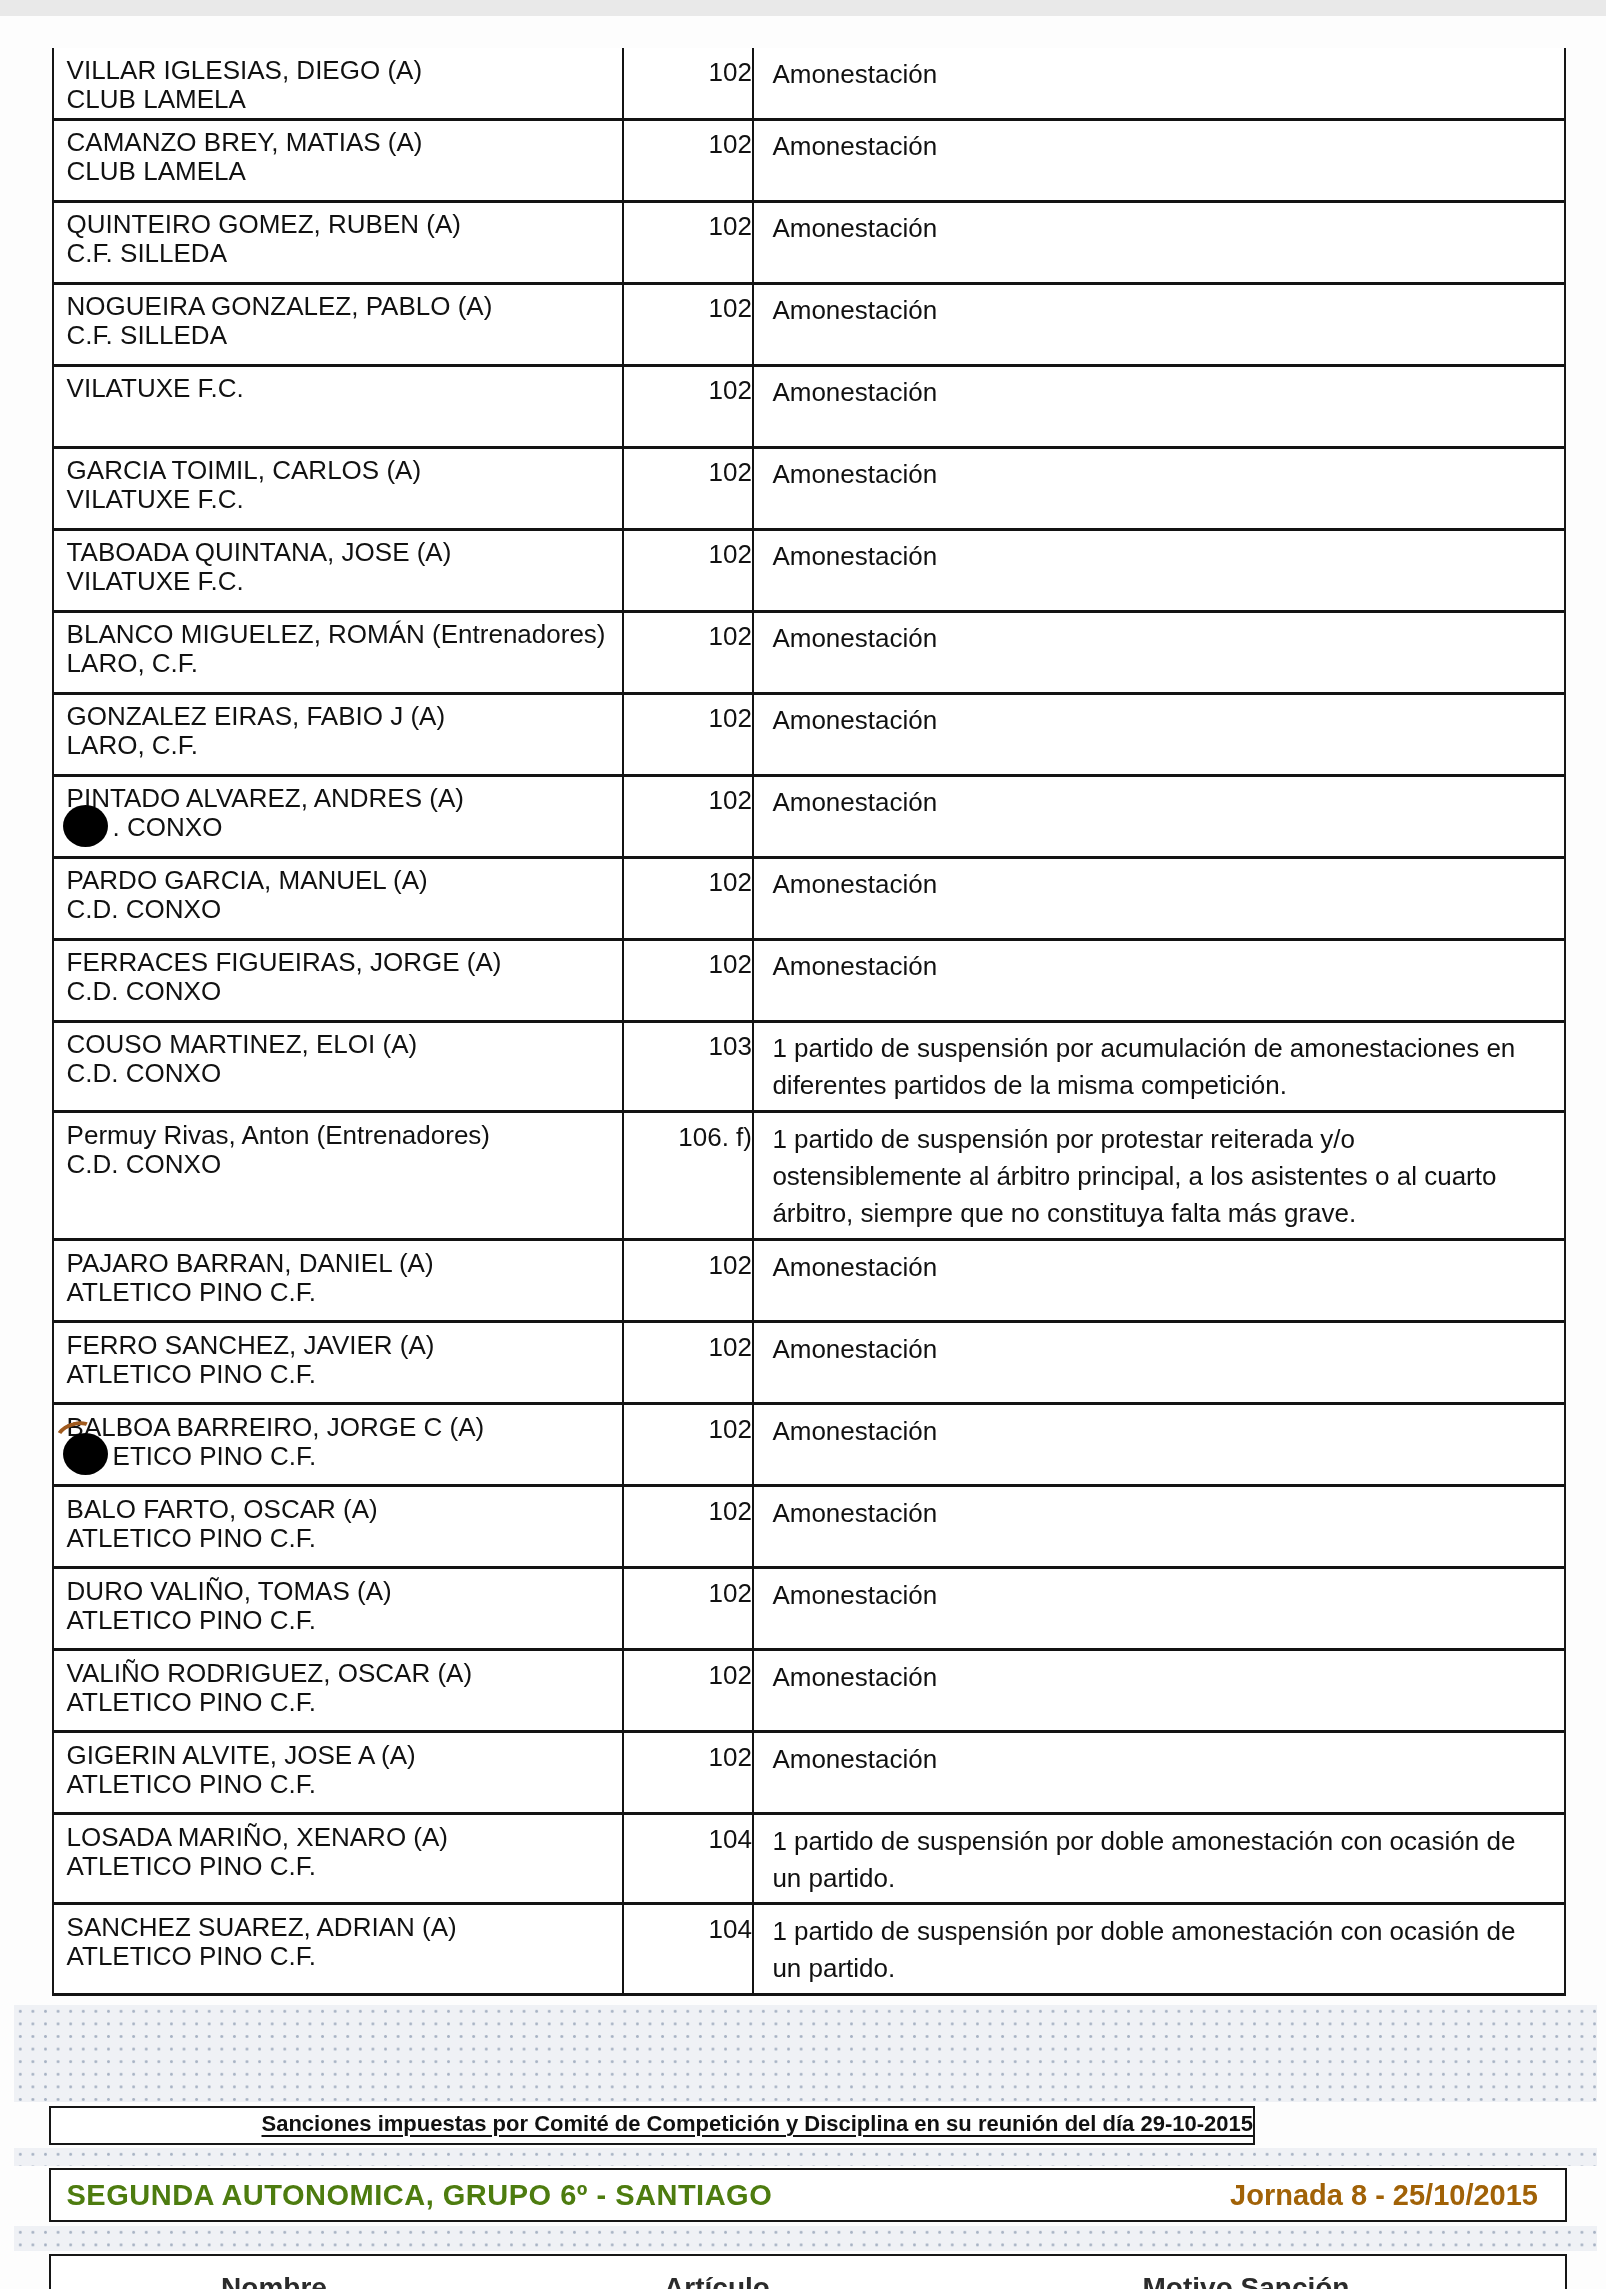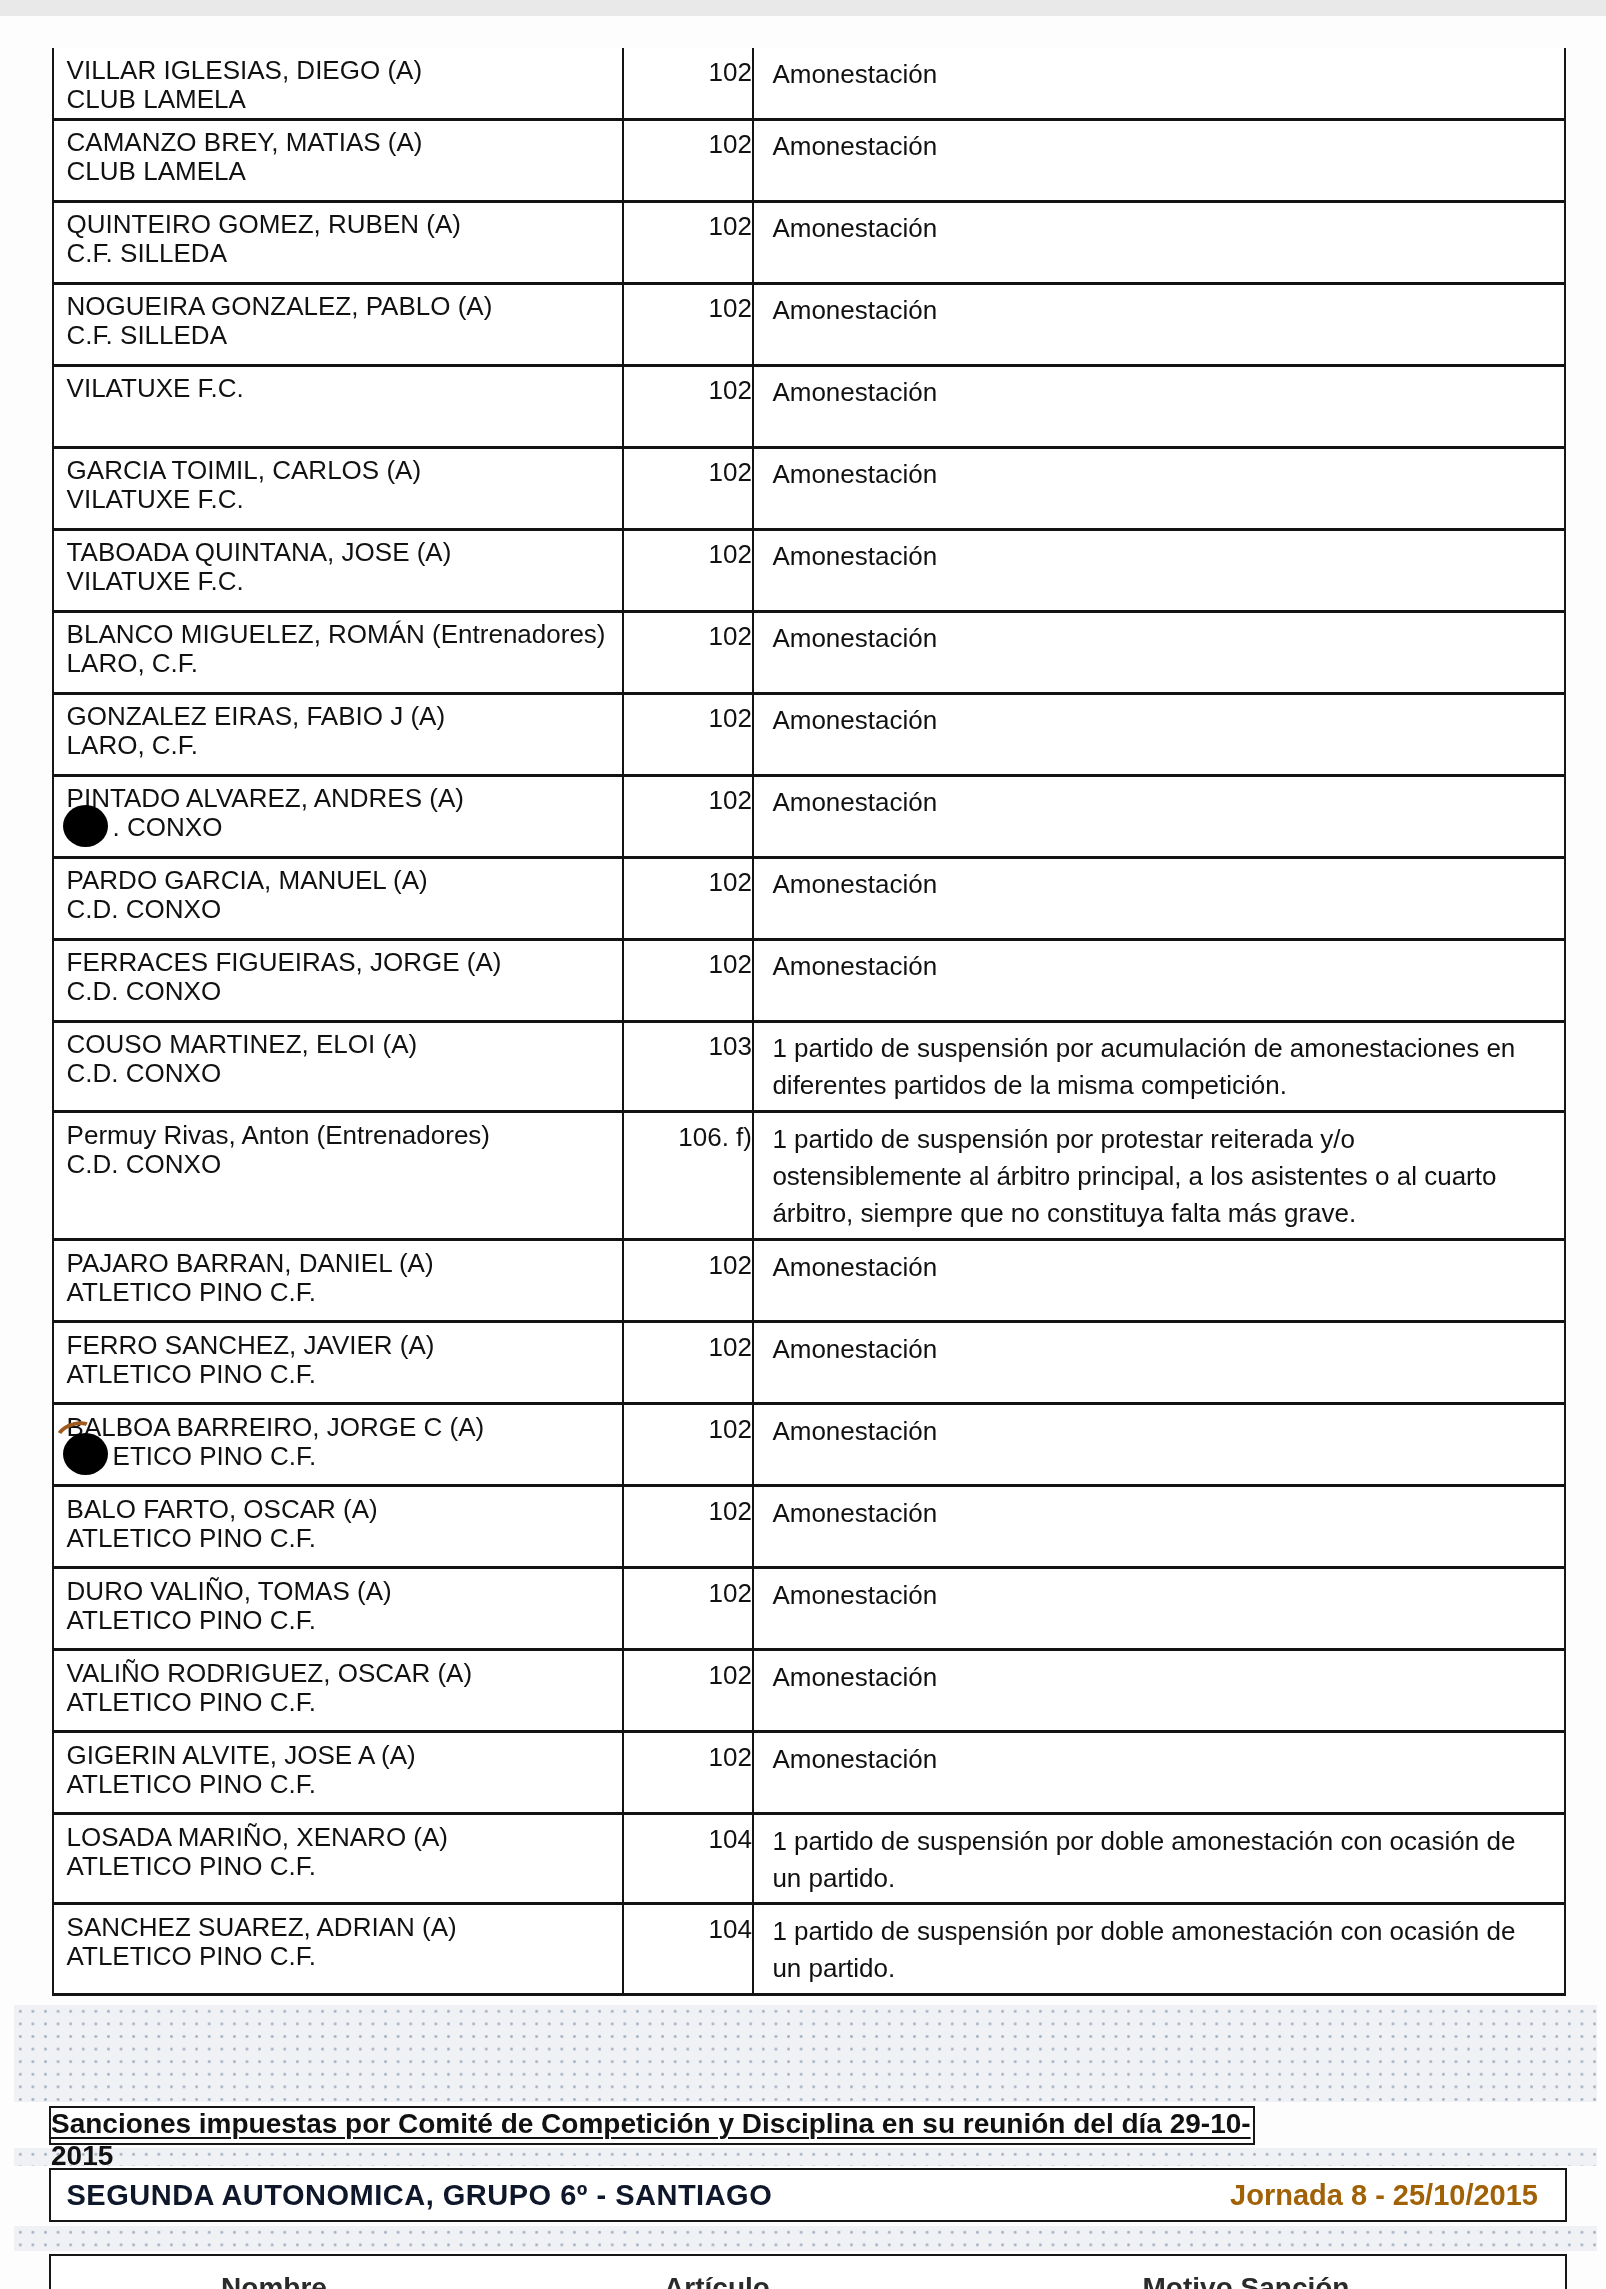--- a/index.html
+++ b/index.html
@@ -45,21 +45,21 @@
   .blob.blob-marked::before{
     content:""; position:absolute; top:-11.6px; left:-7.8px; width:33px; height:19.4px;
     border:4.9px solid transparent; border-top-color:#a05a1e; border-radius:50%;
     transform:rotate(-18deg);
   }
 
   
   .sanc-box{
     position:absolute; left:49px; top:2090px; width:1206px; height:39px;
     border:2.9px solid #161616; background:#fff; box-sizing:border-box;
-    text-align:left; font-size:28px; font-weight:bold; line-height:32px;
+    text-align:right; font-size:22px; font-weight:bold; line-height:32px;
   }
   .sanc-box .u{text-decoration:underline; text-decoration-thickness:1.9px; text-underline-offset:3.9px;}
   .seg-box{
     position:absolute; left:49px; top:2152px; width:1518px; height:54px;
     border:2.9px solid #161616; background:#fff; box-sizing:border-box;
     display:flex; justify-content:space-between; align-items:center;
     font-size:29px; font-weight:bold;
   }
   .seg-box .left{padding-left:15.5px; letter-spacing:0.5px;}
   .seg-box .right{padding-right:27px;}
@@ -296,21 +296,21 @@
       <div class="cell art-cell">104</div>
       <div class="cell mot-cell">1 partido de suspensión por doble amonestación con ocasión de un partido.</div>
     </div>
   </div>
 
   <div class="sanc-box">
     <span class="u">Sanciones impuestas por Comité de Competición y Disciplina en su reunión del día 29-10-2015</span>
   </div>
 
   <div class="seg-box">
-    <span class="left" style="color: #0f172a;">SEGUNDA AUTONOMICA,  GRUPO 6º - SANTIAGO</span>
+    <span class="left" style="color: #4d7c0f;">SEGUNDA AUTONOMICA,  GRUPO 6º - SANTIAGO</span>
     <span class="right" style="color: #a16207;">Jornada 8 - 25/10/2015</span>
   </div>
 
   <div class="next-table">
     <span class="hcell h1">Nombre</span>
     <span class="hcell h2">Artículo</span>
     <span class="hcell h3">Motivo Sanción</span>
     <div class="cutmask"></div>
   </div>
 

